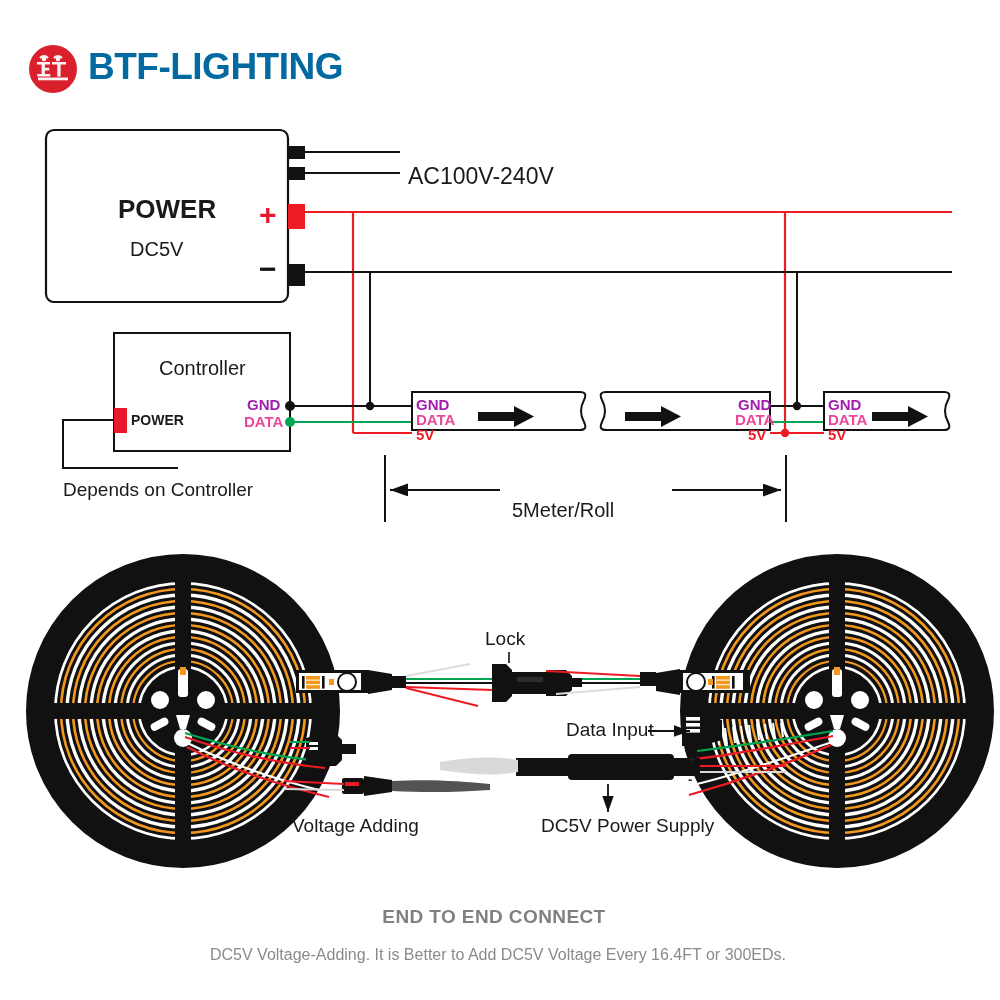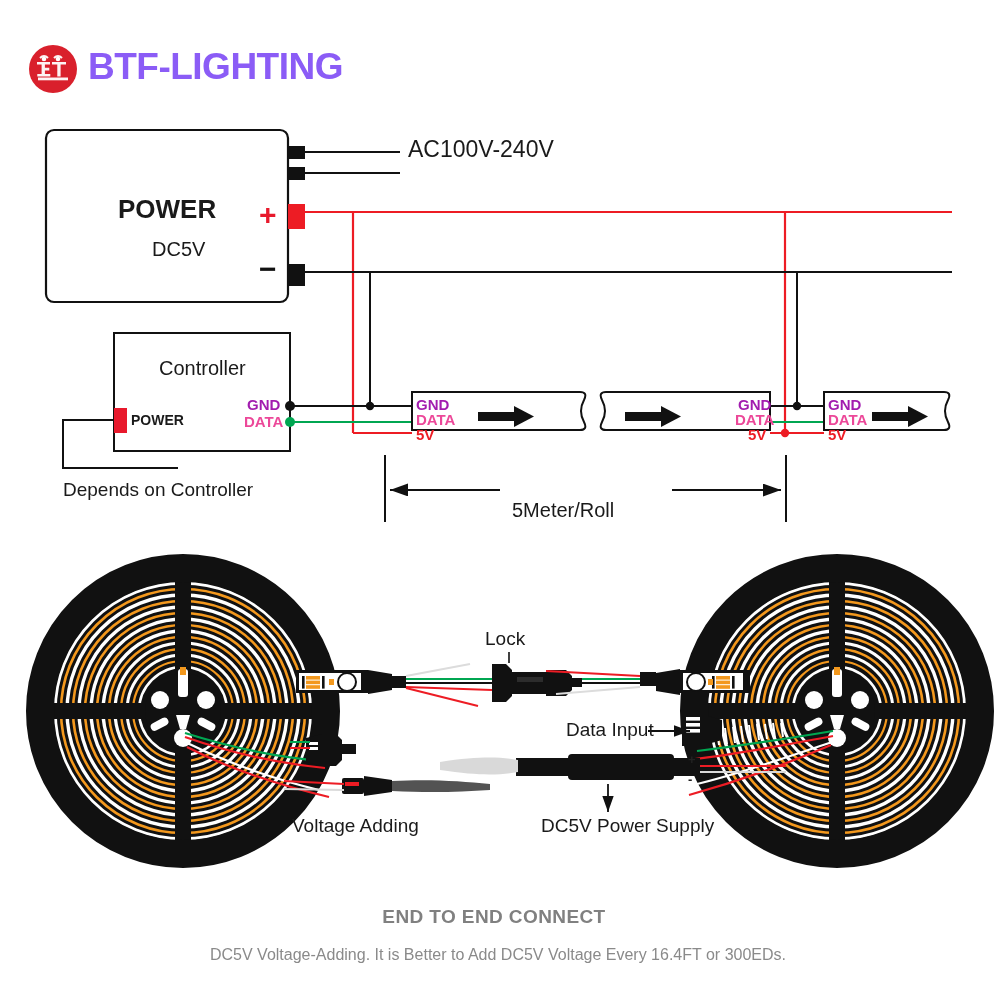--- a/index.html
+++ b/index.html
@@ -1,21 +1,21 @@
 <!DOCTYPE html>
 <html><head>
 <meta charset="utf-8">
 <style>
   html,body{margin:0;padding:0;background:#ffffff;}
   body{width:1000px;height:1000px;position:relative;overflow:hidden;
        font-family:"Liberation Sans","DejaVu Sans",sans-serif;color:#1a1a1a;}
   #stage{position:absolute;left:0;top:0;width:1000px;height:1000px;}
   svg.layer{position:absolute;left:0;top:0;width:1000px;height:1000px;overflow:visible;}
   .abs{position:absolute;}
-  .logo-text{font-size:37px;font-weight:bold;letter-spacing:-0.5px;color:#8b5cf6;white-space:nowrap;}
+  .logo-text{font-size:37px;font-weight:bold;letter-spacing:-0.5px;color:#0369a1;white-space:nowrap;}
   .lbl{position:absolute;white-space:nowrap;}
   .t-ac{font-size:23px;}
   .t-power{font-size:26px;font-weight:bold;}
   .t-dc5v{font-size:20px;}
   .t-plus{font-size:30px;font-weight:bold;color:#e8192c;}
   .t-minus{font-size:30px;font-weight:bold;color:#111;}
   .t-ctrl{font-size:20px;}
   .t-pwr-sm{font-size:14px;font-weight:bold;}
   .t-pin{font-size:15px;font-weight:bold;}
   .t-pin.gnd{color:#a21caf;}
@@ -118,23 +118,23 @@
       <rect x="872" y="412" width="38" height="9"></rect>
       <path d="M908,406 L928,416.5 L908,427 Z"></path>
     </g>
 
     <line x1="385" y1="455" x2="385" y2="522" stroke="#111" stroke-width="2"></line>
     <line x1="786" y1="455" x2="786" y2="522" stroke="#111" stroke-width="2"></line>
     <line x1="500" y1="490" x2="390" y2="490" stroke="#111" stroke-width="2" marker-end="url(#arrHead)"></line>
     <line x1="672" y1="490" x2="781" y2="490" stroke="#111" stroke-width="2" marker-end="url(#arrHead)"></line>
   </svg>
 
-  <div class="lbl t-ac" style="left:408px;top:136px;">AC100V-240V</div>
+  <div class="lbl t-ac" style="left:408px;top:163px;">AC100V-240V</div>
   <div class="lbl t-power" style="left:118px;top:194px;">POWER</div>
-  <div class="lbl t-dc5v" style="left:130px;top:238px;margin-left:22px;">DC5V</div>
+  <div class="lbl t-dc5v" style="left:130px;top:238px;">DC5V</div>
   <div class="lbl t-plus" style="left:259px;top:198px;">+</div>
   <div class="lbl t-minus" style="left:259px;top:252px;">−</div>
 
   <div class="lbl t-ctrl" style="left:159px;top:357px;">Controller</div>
   <div class="lbl t-pwr-sm" style="left:131px;top:412px;">POWER</div>
   <div class="lbl t-pin gnd" style="left:247px;top:396px;">GND</div>
   <div class="lbl t-pin data" style="left:244px;top:413px;">DATA</div>
   <div class="lbl t-depends" style="left:63px;top:479px;">Depends on Controller</div>
 
   <div class="lbl t-pin gnd" style="left:416px;top:396px;">GND</div>

